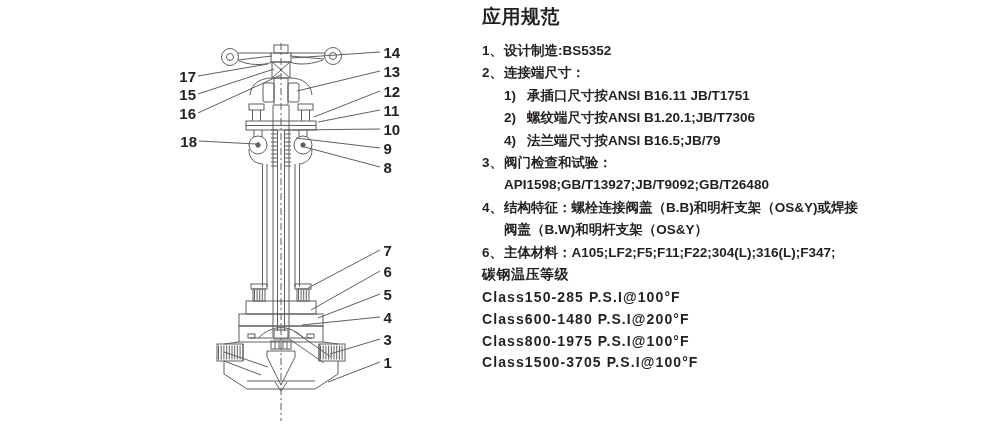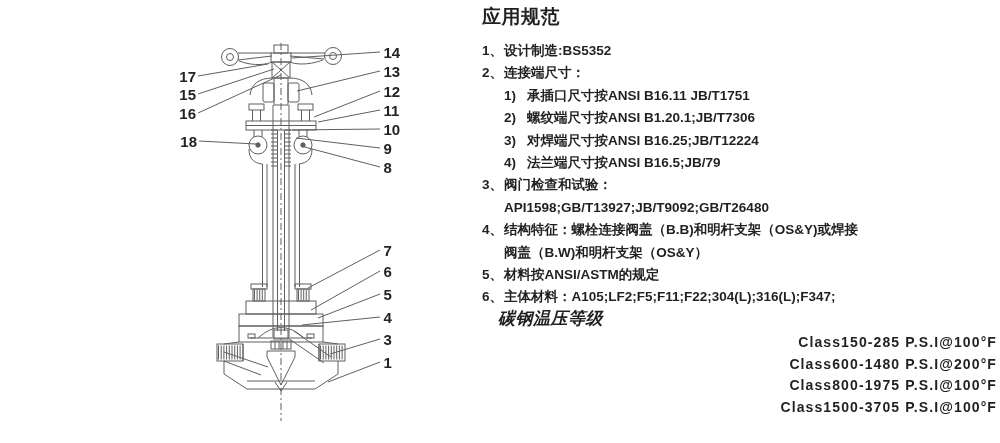--- a/index.html
+++ b/index.html
@@ -7,28 +7,28 @@
     width:1000px;height:443px;background:#ffffff;position:relative;overflow:hidden;
     font-family:"Liberation Sans","DejaVu Sans",sans-serif;color:#231f20;
   }
   
   .drawing{position:absolute;left:140px;top:25px;width:300px;height:418px;}
   .ln{stroke:#5f5f5f;fill:none;stroke-width:1;}
   .callout{font-family:"Liberation Sans","DejaVu Sans",sans-serif;font-size:15px;font-weight:bold;fill:#232323;}
   
   .panel{position:absolute;left:482px;top:5px;width:515px;}
   .sec-heading{font-size:19px;line-height:23px;font-weight:bold;margin:0 0 12px 0;letter-spacing:.5px;font-family:Liberation Serif, serif;}
-  .sec-heading2{font-size:17px;line-height:20px;font-weight:bold;margin:0 0 3px 16px;letter-spacing:.5px;font-style:italic;}
+  .sec-heading2{font-size:14px;line-height:20px;font-weight:bold;margin:0 0 3px 0;letter-spacing:.5px;}
   .spec-line{font-size:13.5px;font-weight:bold;line-height:22.4px;white-space:nowrap;}
   .spec-line .no{display:inline-block;width:22px;}
   .spec-line.sub{padding-left:22px;}
   .spec-line.sub .no{width:23px;}
   .spec-line.cont{padding-left:22px;}
   .spec-line .light{font-weight:bold;}
-  .rating-line{font-size:14px;font-weight:bold;line-height:21.8px;letter-spacing:1.1px;white-space:nowrap;text-align:right;}
+  .rating-line{font-size:14px;font-weight:bold;line-height:21.8px;letter-spacing:1.1px;white-space:nowrap;}
 </style>
 </head>
 <body>
 
 <svg class="drawing" viewBox="140 25 300 418" xmlns="http://www.w3.org/2000/svg">
 
   <g class="ln">
     <path d="M281,43 V421" stroke-dasharray="7,3,2,3"></path>
   </g>
 
@@ -171,39 +171,33 @@
   <div class="spec-line">
     <span class="no">2、</span><span class="txt">连接端尺寸：</span>
   </div>
   <div class="spec-line sub">
     <span class="no">1)</span><span class="txt">承插口尺寸按ANSI B16.11 JB/T1751</span>
   </div>
   <div class="spec-line sub">
     <span class="no">2)</span><span class="txt">螺纹端尺寸按ANSI B1.20.1;JB/T7306</span>
   </div>
   <div class="spec-line sub">
-    <span class="no">3)</span><span class="txt">对焊端尺寸按ANSI B16.25;JB/T12224</span>
-  </div>
-  <div class="spec-line sub">
     <span class="no">4)</span><span class="txt">法兰端尺寸按ANSI B16.5;JB/79</span>
   </div>
   <div class="spec-line">
     <span class="no">3、</span><span class="txt">阀门检查和试验：</span>
   </div>
   <div class="spec-line cont">
     <span class="txt">API1598;GB/T13927;JB/T9092</span><span class="light">;GB/T26480</span>
   </div>
   <div class="spec-line">
     <span class="no">4、</span><span class="txt">结构特征：螺栓连接阀盖（B.B)和明杆支架（OS&amp;Y)或焊接</span>
   </div>
   <div class="spec-line cont">
     <span class="txt">阀盖（B.W)和明杆支架（OS&amp;Y）</span>
-  </div>
-  <div class="spec-line">
-    <span class="no">5、</span><span class="txt">材料按ANSI/ASTM的规定</span>
   </div>
   <div class="spec-line">
     <span class="no">6、</span><span class="txt">主体材料：A105;LF2;F5;F11;F22;304(L);316(L);F347;</span>
   </div>
 
   <h2 class="sec-heading2">碳钢温压等级</h2>
 
   <div class="rating-line">Class150-285 P.S.I@100°F</div>
   <div class="rating-line">Class600-1480 P.S.I@200°F</div>
   <div class="rating-line">Class800-1975 P.S.I@100°F</div>

